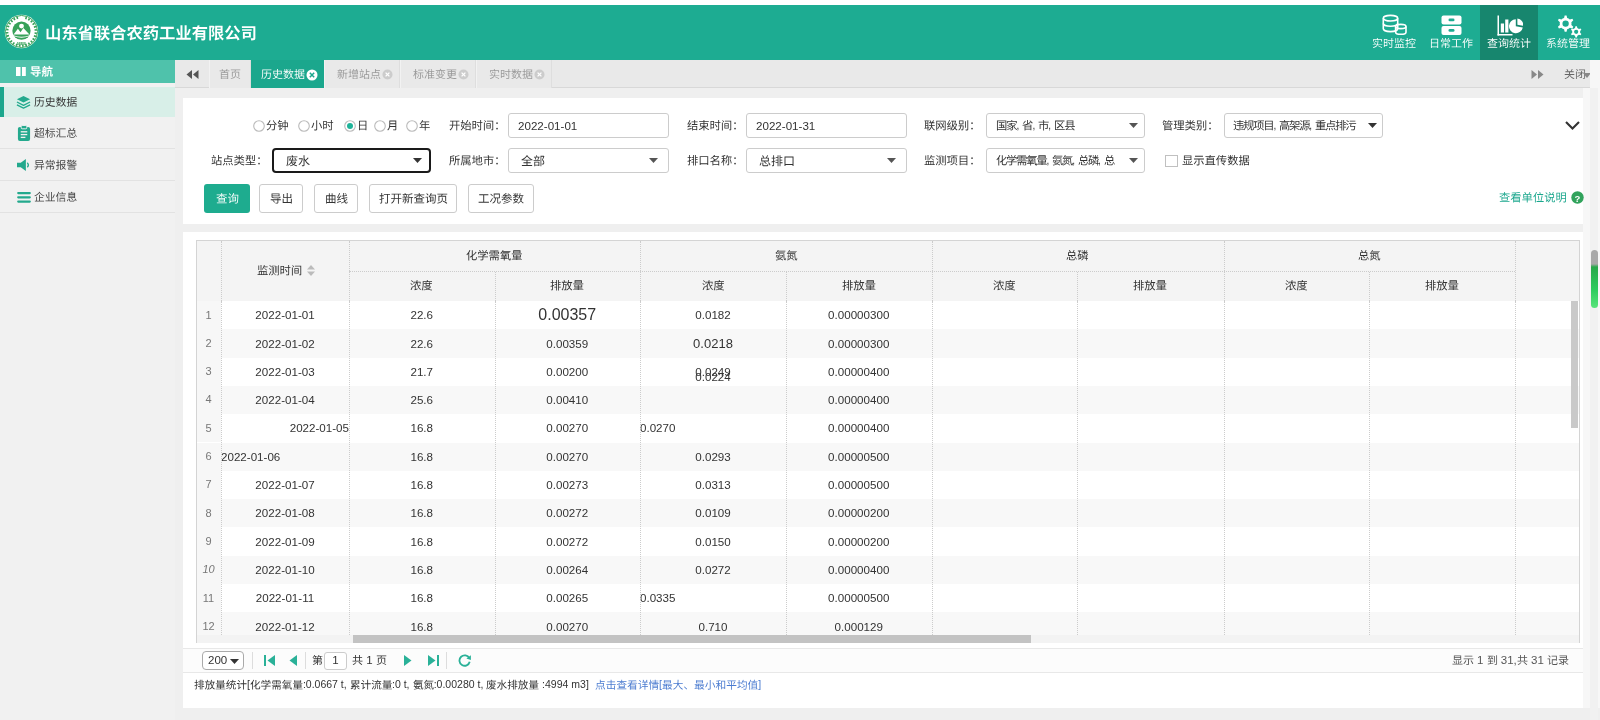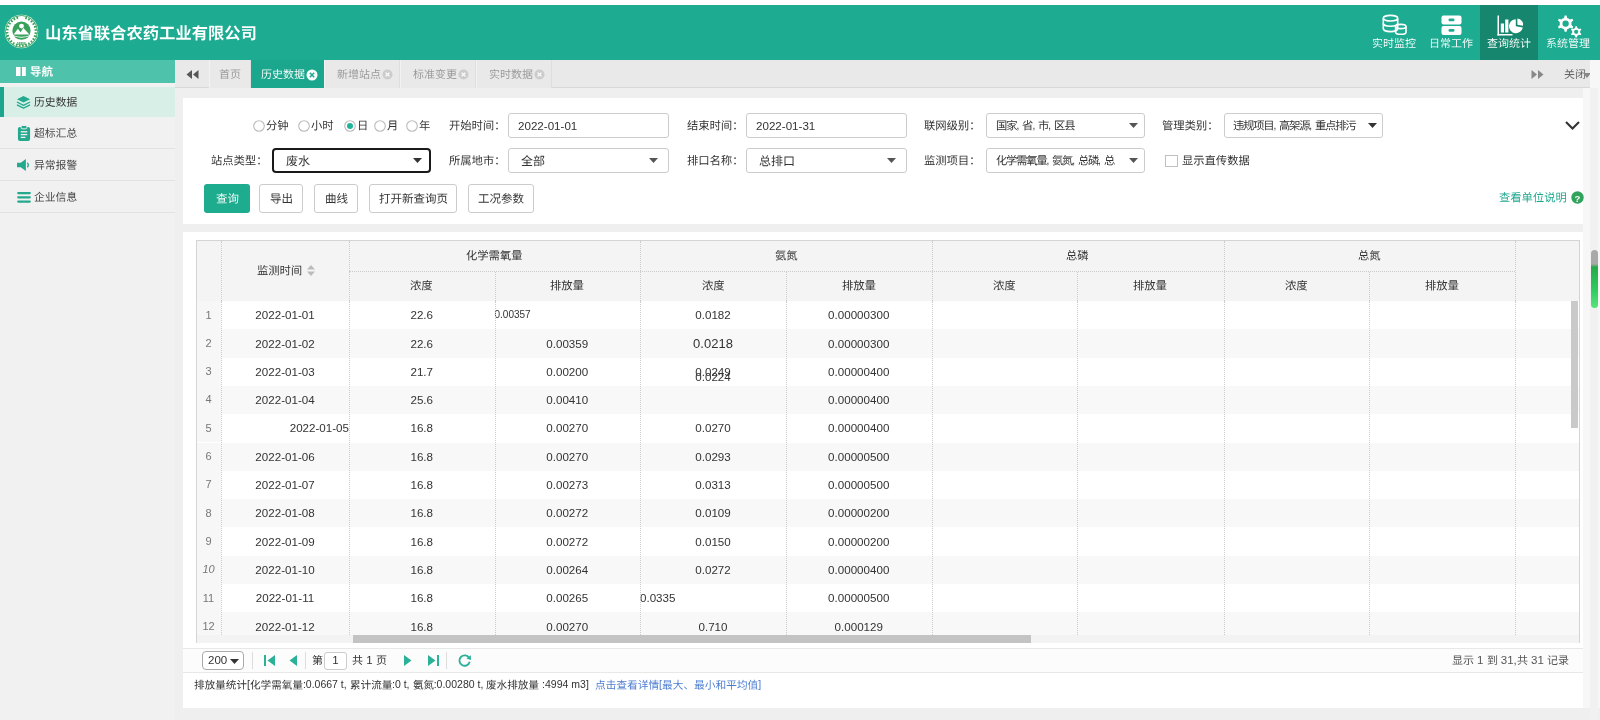--- a/index.html
+++ b/index.html
@@ -826,21 +826,21 @@
       <use href="#g86" transform="translate(0.0 12.5) scale(0.01130)"></use>
       <use href="#g126" transform="translate(11.3 12.5) scale(0.01130)"></use>
       <use href="#g104" transform="translate(22.6 12.5) scale(0.01130)"></use>
     </g>
   </svg>
 <div style="position:absolute;left:197px;top:301.0px;width:1382px;height:28.3px;background:#fff"></div>
 <div style="position:absolute;left:197px;top:301.0px;width:24.0px;height:28.3px;background:#f7f7f7"></div>
 <div style="position:absolute;font-size:11.0px;color:#777;line-height:13.2px;left:196.0px;top:308.5px;width:25.0px;text-align:center;">1</div>
 <div style="position:absolute;font-size:11.6px;color:#333;line-height:13.9px;left:221.0px;top:308.2px;width:128.0px;text-align:center;">2022-01-01</div>
 <div style="position:absolute;font-size:11.6px;color:#333;line-height:13.9px;left:349.0px;top:308.2px;width:145.5px;text-align:center;">22.6</div>
-<div style="position:absolute;font-size:10px;color:#333;line-height:13.9px;left:494.5px;top:308.2px;width:145.5px;text-align:left;">0.00357</div>
+<div style="position:absolute;font-size:16px;color:#333;line-height:13.9px;left:494.5px;top:308.2px;width:145.5px;text-align:center;">0.00357</div>
 <div style="position:absolute;font-size:11.6px;color:#333;line-height:13.9px;left:640.0px;top:308.2px;width:146.0px;text-align:center;">0.0182</div>
 <div style="position:absolute;font-size:11.6px;color:#333;line-height:13.9px;left:786.0px;top:308.2px;width:145.5px;text-align:center;">0.00000300</div>
 <div style="position:absolute;left:197px;top:329.3px;width:1382px;height:0;border-top:1px dotted #ccc"></div>
 <div style="position:absolute;left:197px;top:329.3px;width:1382px;height:28.3px;background:#f8f8f8"></div>
 <div style="position:absolute;left:197px;top:329.3px;width:24.0px;height:28.3px;background:#f7f7f7"></div>
 <div style="position:absolute;font-size:11.0px;color:#777;line-height:13.2px;left:196.0px;top:336.8px;width:25.0px;text-align:center;">2</div>
 <div style="position:absolute;font-size:11.6px;color:#333;line-height:13.9px;left:221.0px;top:336.5px;width:128.0px;text-align:center;">2022-01-02</div>
 <div style="position:absolute;font-size:11.6px;color:#333;line-height:13.9px;left:349.0px;top:336.5px;width:145.5px;text-align:center;">22.6</div>
 <div style="position:absolute;font-size:11.6px;color:#333;line-height:13.9px;left:494.5px;top:336.5px;width:145.5px;text-align:center;">0.00359</div>
 <div style="position:absolute;font-size:13px;color:#333;line-height:13.9px;left:640.0px;top:336.5px;width:146.0px;text-align:center;">0.0218</div>
@@ -863,27 +863,27 @@
 <div style="position:absolute;font-size:11.6px;color:#333;line-height:13.9px;left:494.5px;top:393.1px;width:145.5px;text-align:center;">0.00410</div>
 <div style="position:absolute;font-size:11.6px;color:#333;line-height:13.9px;left:640.0px;top:370px;width:146.0px;text-align:center;">0.0224</div>
 <div style="position:absolute;font-size:11.6px;color:#333;line-height:13.9px;left:786.0px;top:393.1px;width:145.5px;text-align:center;">0.00000400</div>
 <div style="position:absolute;left:197px;top:414.2px;width:1382px;height:0;border-top:1px dotted #ccc"></div>
 <div style="position:absolute;left:197px;top:414.2px;width:1382px;height:28.3px;background:#fff"></div>
 <div style="position:absolute;left:197px;top:414.2px;width:24.0px;height:28.3px;background:#f7f7f7"></div>
 <div style="position:absolute;font-size:11.0px;color:#777;line-height:13.2px;left:196.0px;top:421.8px;width:25.0px;text-align:center;">5</div>
 <div style="position:absolute;font-size:11.6px;color:#333;line-height:13.9px;left:221.0px;top:421.4px;width:128.0px;text-align:right;">2022-01-05</div>
 <div style="position:absolute;font-size:11.6px;color:#333;line-height:13.9px;left:349.0px;top:421.4px;width:145.5px;text-align:center;">16.8</div>
 <div style="position:absolute;font-size:11.6px;color:#333;line-height:13.9px;left:494.5px;top:421.4px;width:145.5px;text-align:center;">0.00270</div>
-<div style="position:absolute;font-size:11.6px;color:#333;line-height:13.9px;left:640.0px;top:421.4px;width:146.0px;text-align:center;">0.0270</div>
+<div style="position:absolute;font-size:11.6px;color:#333;line-height:13.9px;left:640.0px;top:421.4px;width:146.0px;text-align:left;">0.0270</div>
 <div style="position:absolute;font-size:11.6px;color:#333;line-height:13.9px;left:786.0px;top:421.4px;width:145.5px;text-align:center;">0.00000400</div>
 <div style="position:absolute;left:197px;top:442.5px;width:1382px;height:0;border-top:1px dotted #ccc"></div>
 <div style="position:absolute;left:197px;top:442.5px;width:1382px;height:28.3px;background:#f8f8f8"></div>
 <div style="position:absolute;left:197px;top:442.5px;width:24.0px;height:28.3px;background:#f7f7f7"></div>
 <div style="position:absolute;font-size:11.0px;color:#777;line-height:13.2px;left:196.0px;top:450.1px;width:25.0px;text-align:center;">6</div>
-<div style="position:absolute;font-size:11.6px;color:#333;line-height:13.9px;left:221.0px;top:449.7px;width:128.0px;text-align:center;">2022-01-06</div>
+<div style="position:absolute;font-size:11.6px;color:#333;line-height:13.9px;left:221.0px;top:449.7px;width:128.0px;">2022-01-06</div>
 <div style="position:absolute;font-size:11.6px;color:#333;line-height:13.9px;left:349.0px;top:449.7px;width:145.5px;text-align:center;">16.8</div>
 <div style="position:absolute;font-size:11.6px;color:#333;line-height:13.9px;left:494.5px;top:449.7px;width:145.5px;text-align:center;">0.00270</div>
 <div style="position:absolute;font-size:11.6px;color:#333;line-height:13.9px;left:640.0px;top:449.7px;width:146.0px;text-align:center;">0.0293</div>
 <div style="position:absolute;font-size:11.6px;color:#333;line-height:13.9px;left:786.0px;top:449.7px;width:145.5px;text-align:center;">0.00000500</div>
 <div style="position:absolute;left:197px;top:470.8px;width:1382px;height:0;border-top:1px dotted #ccc"></div>
 <div style="position:absolute;left:197px;top:470.8px;width:1382px;height:28.3px;background:#fff"></div>
 <div style="position:absolute;left:197px;top:470.8px;width:24.0px;height:28.3px;background:#f7f7f7"></div>
 <div style="position:absolute;font-size:11.0px;color:#777;line-height:13.2px;left:196.0px;top:478.4px;width:25.0px;text-align:center;">7</div>
 <div style="position:absolute;font-size:11.6px;color:#333;line-height:13.9px;left:221.0px;top:478.0px;width:128.0px;text-align:center;">2022-01-07</div>
 <div style="position:absolute;font-size:11.6px;color:#333;line-height:13.9px;left:349.0px;top:478.0px;width:145.5px;text-align:center;">16.8</div>

